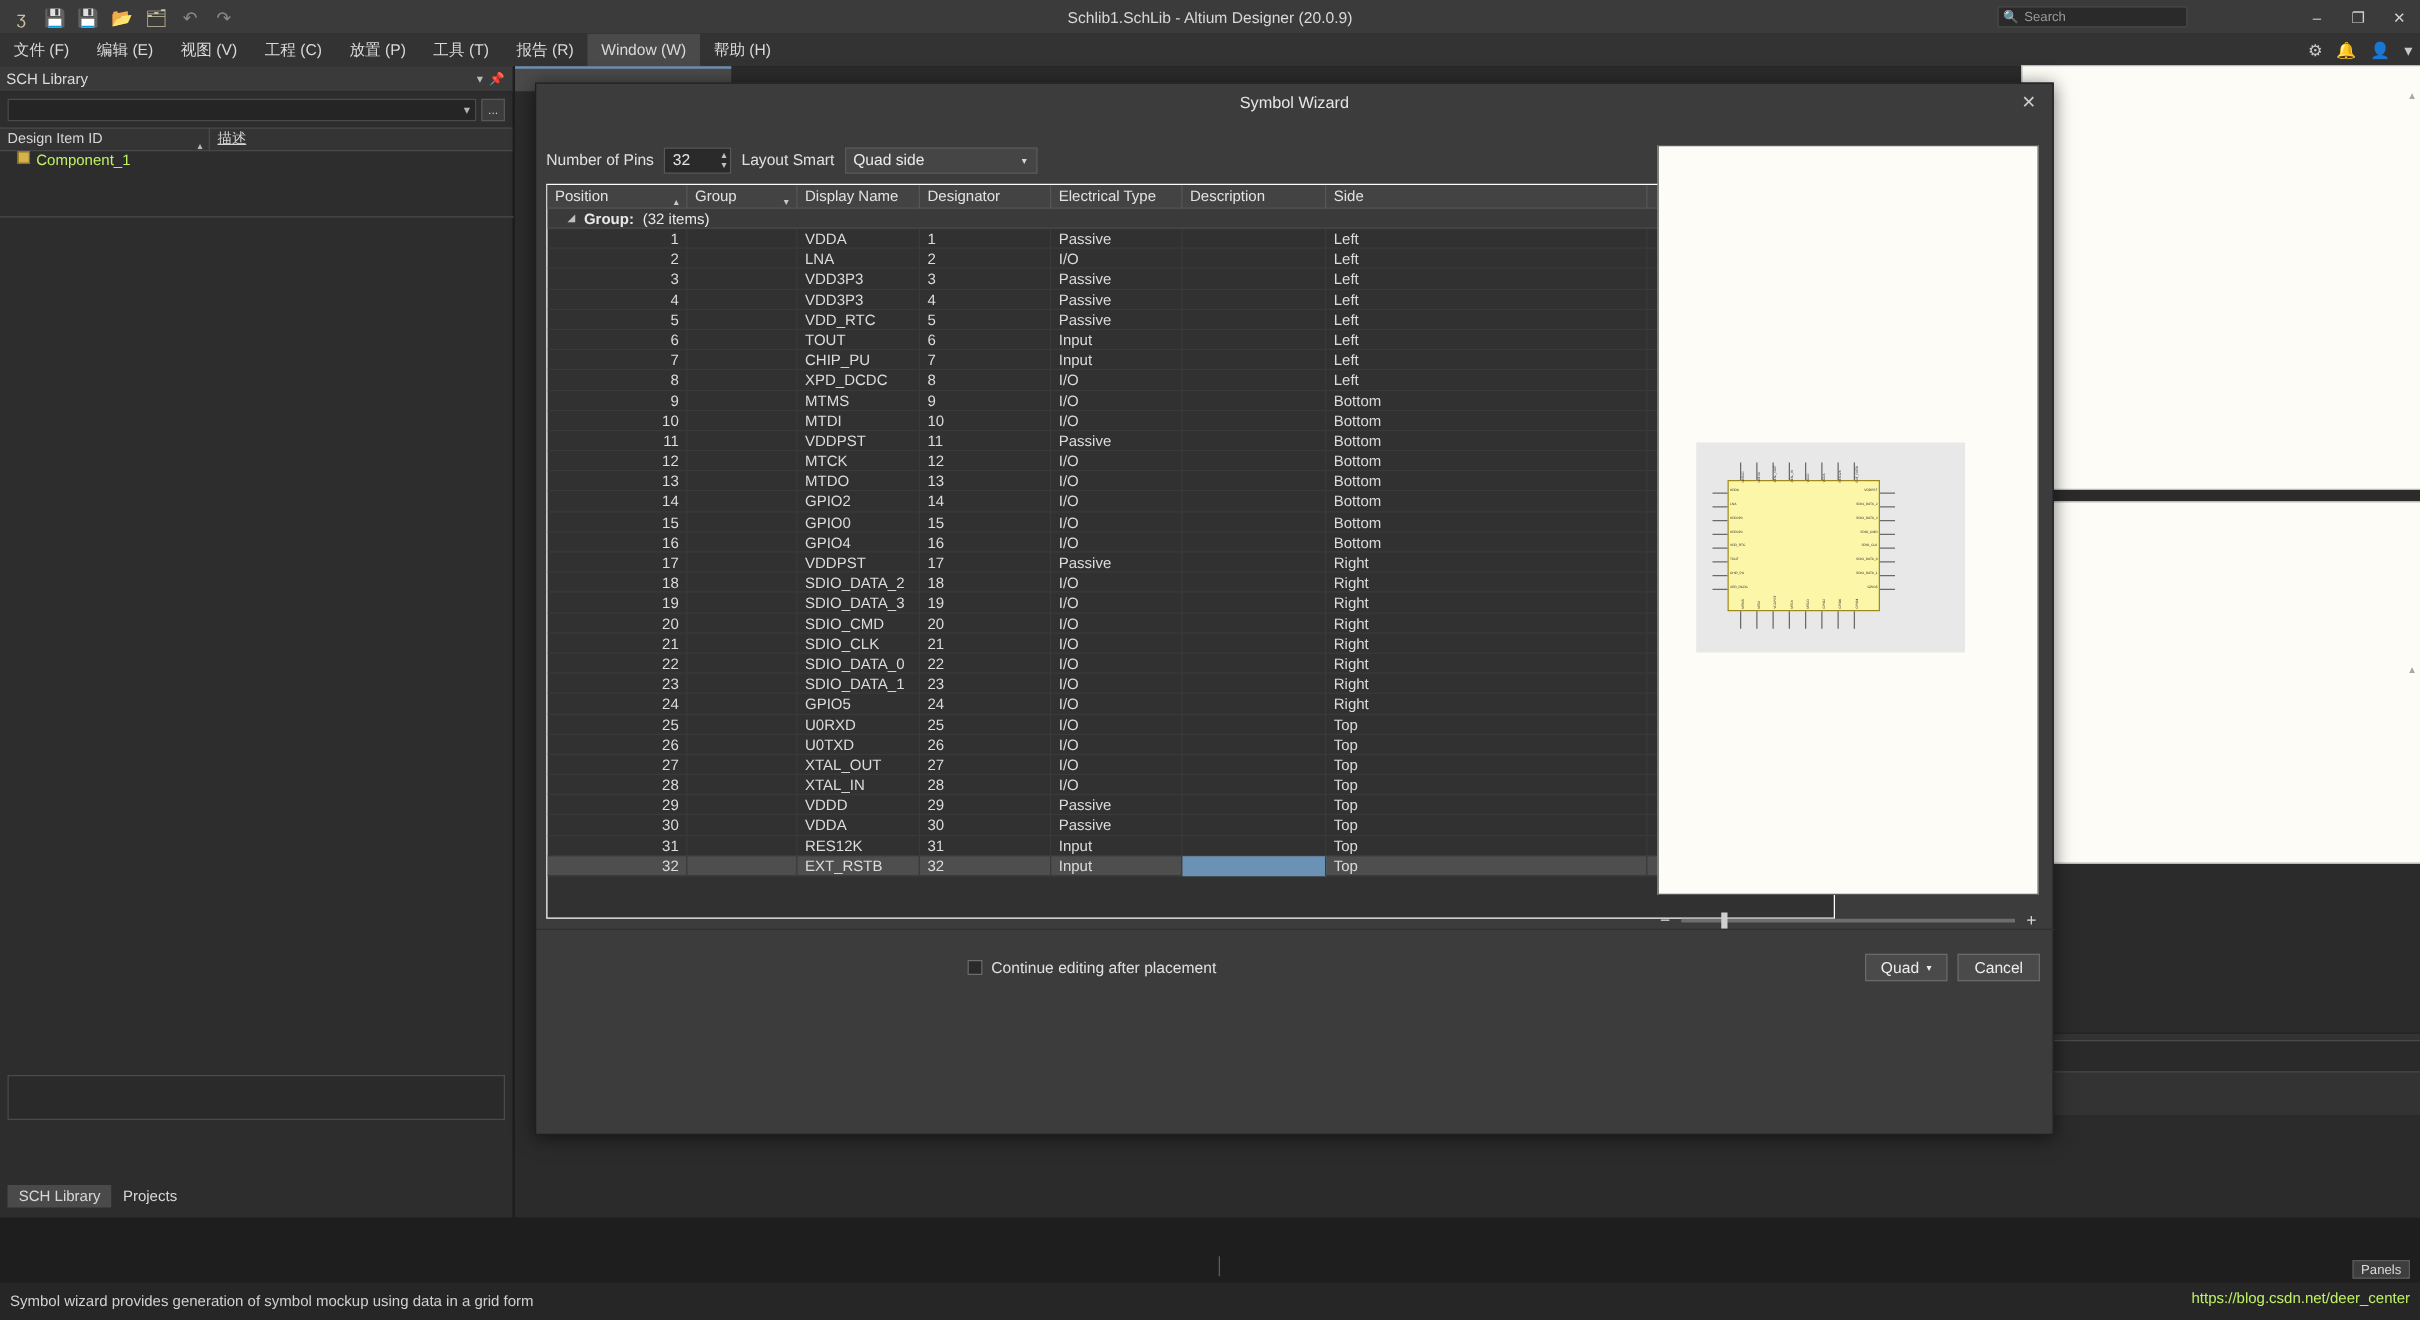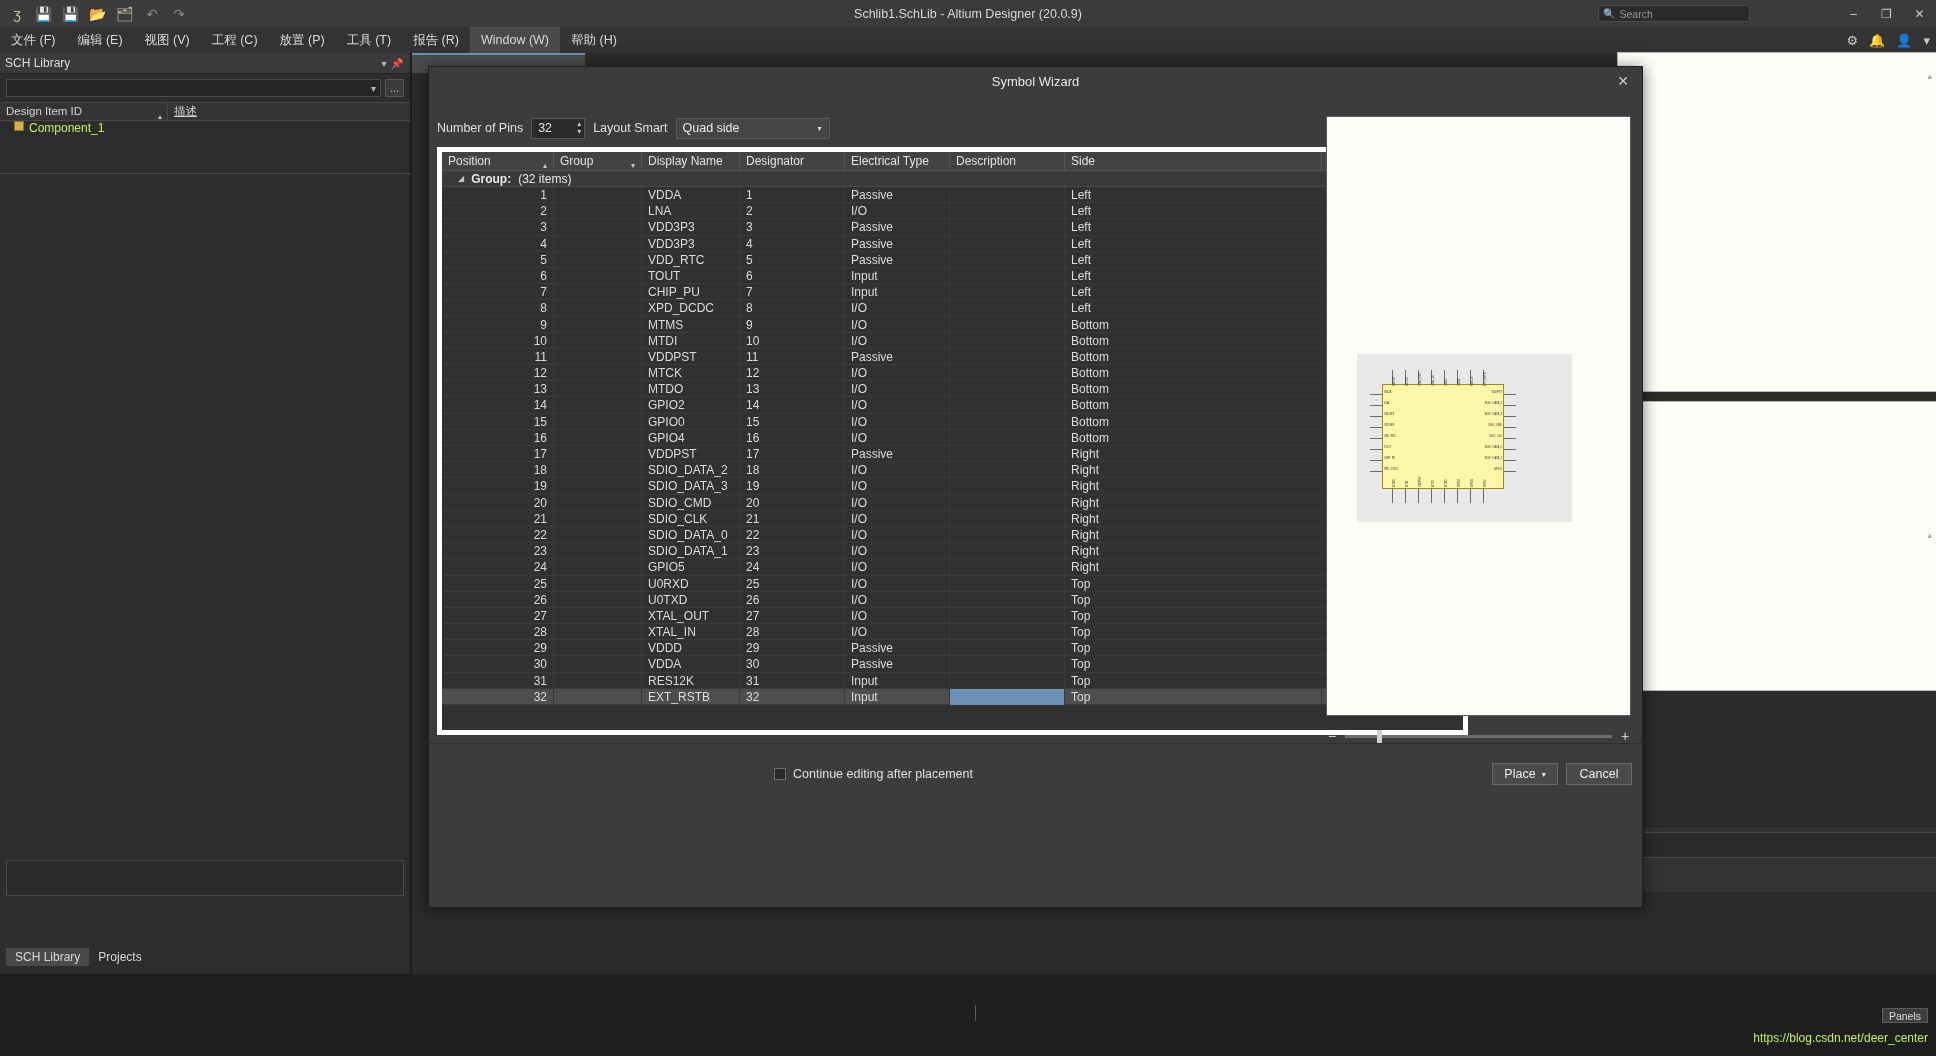--- a/index.html
+++ b/index.html
@@ -204,21 +204,21 @@
   }
   .select .val { font-size: 12.5px; color: #eaeaea; padding-left: 6px; }
   .select .caret { position: absolute; right: 7px; font-size: 8px; color: #d8d8d8; }
   .smartpaste {
     position: absolute; right: 12px; font-size: 12px; color: #cfcfcf;
   }
 
   
   .tblwrap {
     position: absolute; left: 8px; top: 52px; width: 1031px; height: 588px;
-    background: #313131; border: 5px solid #ffffff;
+    background: #313131; border: 1px solid #ffffff;
   }
   .thead { display: flex; height: 19px; background: #434343; border-bottom: 1px solid #555; }
   .th {
     height: 19px; line-height: 19px; font-size: 12px; color: #e2e2e2;
     padding-left: 6px; border-right: 1px solid #565656; position: relative;
   }
   .th .sa { position: absolute; right: 6px; top: 4px; font-size: 8px; color: #c8c8c8; }
   .tbody { height: 568px; overflow: hidden; }
   .grp-row {
     display: flex; align-items: center; height: 16px; background: #3a3a3a;
@@ -387,20 +387,23 @@
           <div class="arrow">▾</div>
         </div>
         <div class="bb-btn">删除 (R)</div>
         <div class="bb-btn">编辑 (E)...</div>
       </div>
     </div>
   </div>
 
   <div class="sb-divider"></div>
   <div class="panels-btn">Panels</div>
+  <div class="statusbar2">
+    <span>Symbol wizard provides generation of symbol mockup using data in a grid form</span>
+  </div>
   <div class="watermark">https://blog.csdn.net/deer_center</div>
 
   <div class="dialog">
     <div class="dlg-title">
       <span>Symbol Wizard</span>
       <div class="dlg-close">✕</div>
     </div>
 
     <div class="dlg-body">
 
@@ -810,21 +813,21 @@
 
       <div class="dlg-sep"></div>
 
       <div class="chkrow">
         <div class="chkbox"></div>
         <span class="chk-lbl">Continue editing after placement</span>
       </div>
 
       <div class="dlg-btnrow">
         <div class="dlg-btn place">
-          <span>Place</span>
+          <span>Quad</span>
           <span class="dcar">▾</span>
         </div>
         <div class="dlg-btn cancel">Cancel</div>
       </div>
 
 
     </div>
   </div>
 </div>
 

